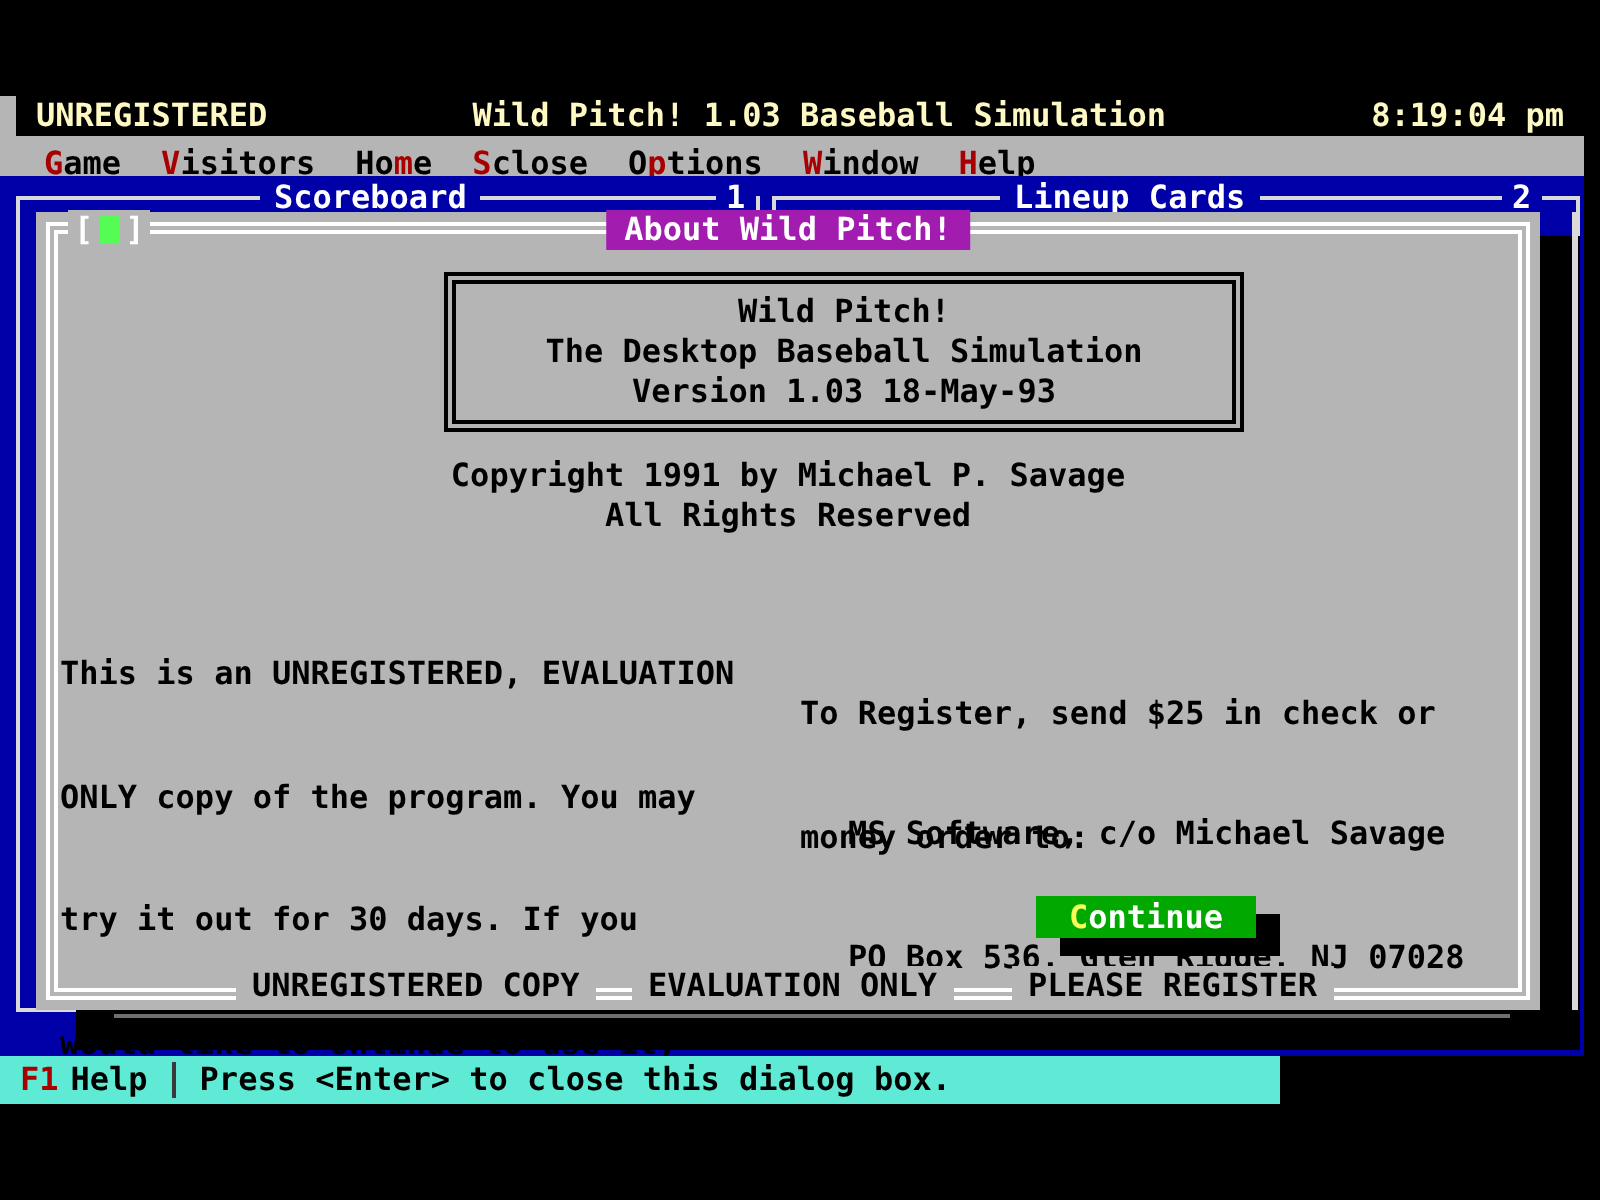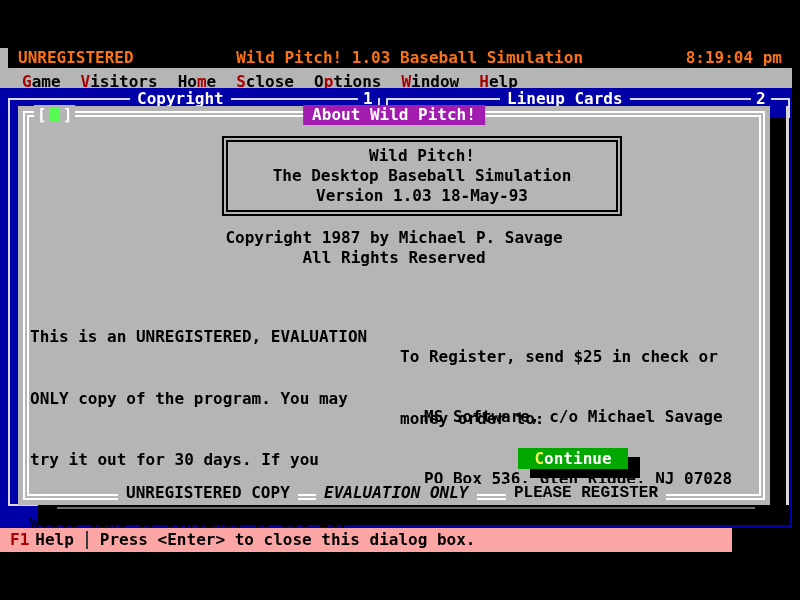--- a/index.html
+++ b/index.html
@@ -2,21 +2,21 @@
 <html><head>
 <meta charset="utf-8">
 <style>
   html,body{margin:0;padding:0;background:#000;}
   .stage{position:relative;width:800px;height:600px;background:#000;overflow:hidden;
          font-family:"DejaVu Sans Mono",monospace;font-weight:bold;font-size:16px;line-height:20px;}
   .screen{position:absolute;left:0;top:48px;width:792px;height:504px;background:#000;}
   .abs{position:absolute;}
 
   .edge-block{left:0;top:0;width:8px;height:40px;background:#b5b5b5;}
-  .titlebar{left:8px;top:0;width:784px;height:20px;background:#000;color:#f97316;display:flex;justify-content:space-between;align-items:center;padding:0 10px;box-sizing:border-box;}
+  .titlebar{left:8px;top:0;width:784px;height:20px;background:#000;color:#fef9c3;display:flex;justify-content:space-between;align-items:center;padding:0 10px;box-sizing:border-box;}
   .menubar{left:0;top:20px;width:792px;height:28px;background:#b5b5b5;color:#000;display:flex;align-items:center;padding-left:12px;box-sizing:border-box;}
   .menu-item{padding:0 10px;cursor:default;white-space:pre;}
   .hotkey{color:#a80000;}
 
   .desktop{left:0;top:40px;width:792px;height:440px;background:#0000a8;z-index:1;}
 
   .frame{position:absolute;border:2px solid #d9d9d9;box-sizing:border-box;z-index:2;color:#fff;}
   .frame-title{position:absolute;top:-11px;background:#0000a8;padding:0 7px;white-space:pre;}
   .frame-num{position:absolute;top:-11px;background:#0000a8;padding:0 5px;}
 
@@ -35,23 +35,23 @@
   .body-left{position:absolute;left:12px;top:180px;line-height:20.5px;white-space:pre;}
   .register-block{position:absolute;left:382px;top:200px;line-height:20.5px;white-space:pre;}
   .address-block{position:absolute;left:406px;top:260px;line-height:20.5px;white-space:pre;}
 
   .btn-shadow{position:absolute;left:512px;top:351px;width:110px;height:21px;background:#000;}
   .continue-btn{position:absolute;left:500px;top:342px;width:110px;height:21px;background:#00a800;color:#fff;display:flex;align-items:center;justify-content:center;cursor:pointer;}
   .continue-btn .hotkey{color:#f8fc54;}
 
   .dlg-footer{position:absolute;left:0;top:377px;width:100%;height:20px;z-index:6;}
   .footer-chip{position:absolute;background:#b5b5b5;padding:0 8px;white-space:pre;text-align:center;}
-  .chip1{left:100px;} .chip2{left:298px;font-style:italic;} .chip3{left:488px;font-family:Liberation Mono, monospace;}
+  .chip1{left:100px;} .chip2{left:298px;} .chip3{left:488px;}
 
-  .statusbar{left:0;top:480px;width:732px;height:24px;background:#fca5a5;color:#000;display:flex;align-items:center;padding-left:10px;box-sizing:border-box;z-index:6;}
+  .statusbar{left:0;top:480px;width:640px;height:24px;background:#5eead4;color:#000;display:flex;align-items:center;padding-left:10px;box-sizing:border-box;z-index:6;}
   .status-key{color:#a80000;margin-right:6px;cursor:pointer;}
   .status-keylabel{cursor:pointer;}
   .status-div{width:2px;height:18px;background:#3a3a3a;margin:0 12px;}
 </style>
 </head>
 <body>
 
 <div class="stage">
   <div class="screen">
 
@@ -69,21 +69,21 @@
       <span class="menu-item"><span>Ho</span><span class="hotkey">m</span><span>e</span></span>
       <span class="menu-item"><span></span><span class="hotkey">S</span><span>close</span></span>
       <span class="menu-item"><span>O</span><span class="hotkey">p</span><span>tions</span></span>
       <span class="menu-item"><span></span><span class="hotkey">W</span><span>indow</span></span>
       <span class="menu-item"><span></span><span class="hotkey">H</span><span>elp</span></span>
     </div>
 
     <div class="abs desktop">
 
       <div class="frame" style="left:8px;top:10px;width:372px;height:408px;">
-        <span class="frame-title" style="left:120px;">Copyright</span>
+        <span class="frame-title" style="left:120px;">Scoreboard</span>
         <span class="frame-num" style="left:348px;">1</span>
       </div>
 
       <div class="frame" style="left:386px;top:10px;width:404px;height:408px;">
         <span class="frame-title" style="left:112px;">Lineup Cards</span>
         <span class="frame-num" style="left:363px;">2</span>
       </div>
     </div>
 
     <div class="abs dlg-shadow"></div>
@@ -101,29 +101,29 @@
 
       <div class="dlg-title">About Wild Pitch!</div>
 
       <div class="product-box">
         <div>Wild Pitch!</div>
         <div>The Desktop Baseball Simulation</div>
         <div>Version 1.03 18-May-93</div>
       </div>
 
       <div class="copyright">
-        <div>Copyright 1987 by Michael P. Savage</div>
+        <div>Copyright 1991 by Michael P. Savage</div>
         <div>All Rights Reserved</div>
       </div>
 
       <div class="body-left">
         <div>This is an UNREGISTERED, EVALUATION</div>
         <div>ONLY copy of the program. You may</div>
         <div>try it out for 30 days. If you</div>
-        <div>would like to continue to use it,</div>
+        <div>would like to ontinue to use it,</div>
         <div>you'll have to register. When you</div>
         
         
         
         
       </div>
 
       <div class="register-block">
         <div>To Register, send $25 in check or</div>
         <div>money order to:</div>

